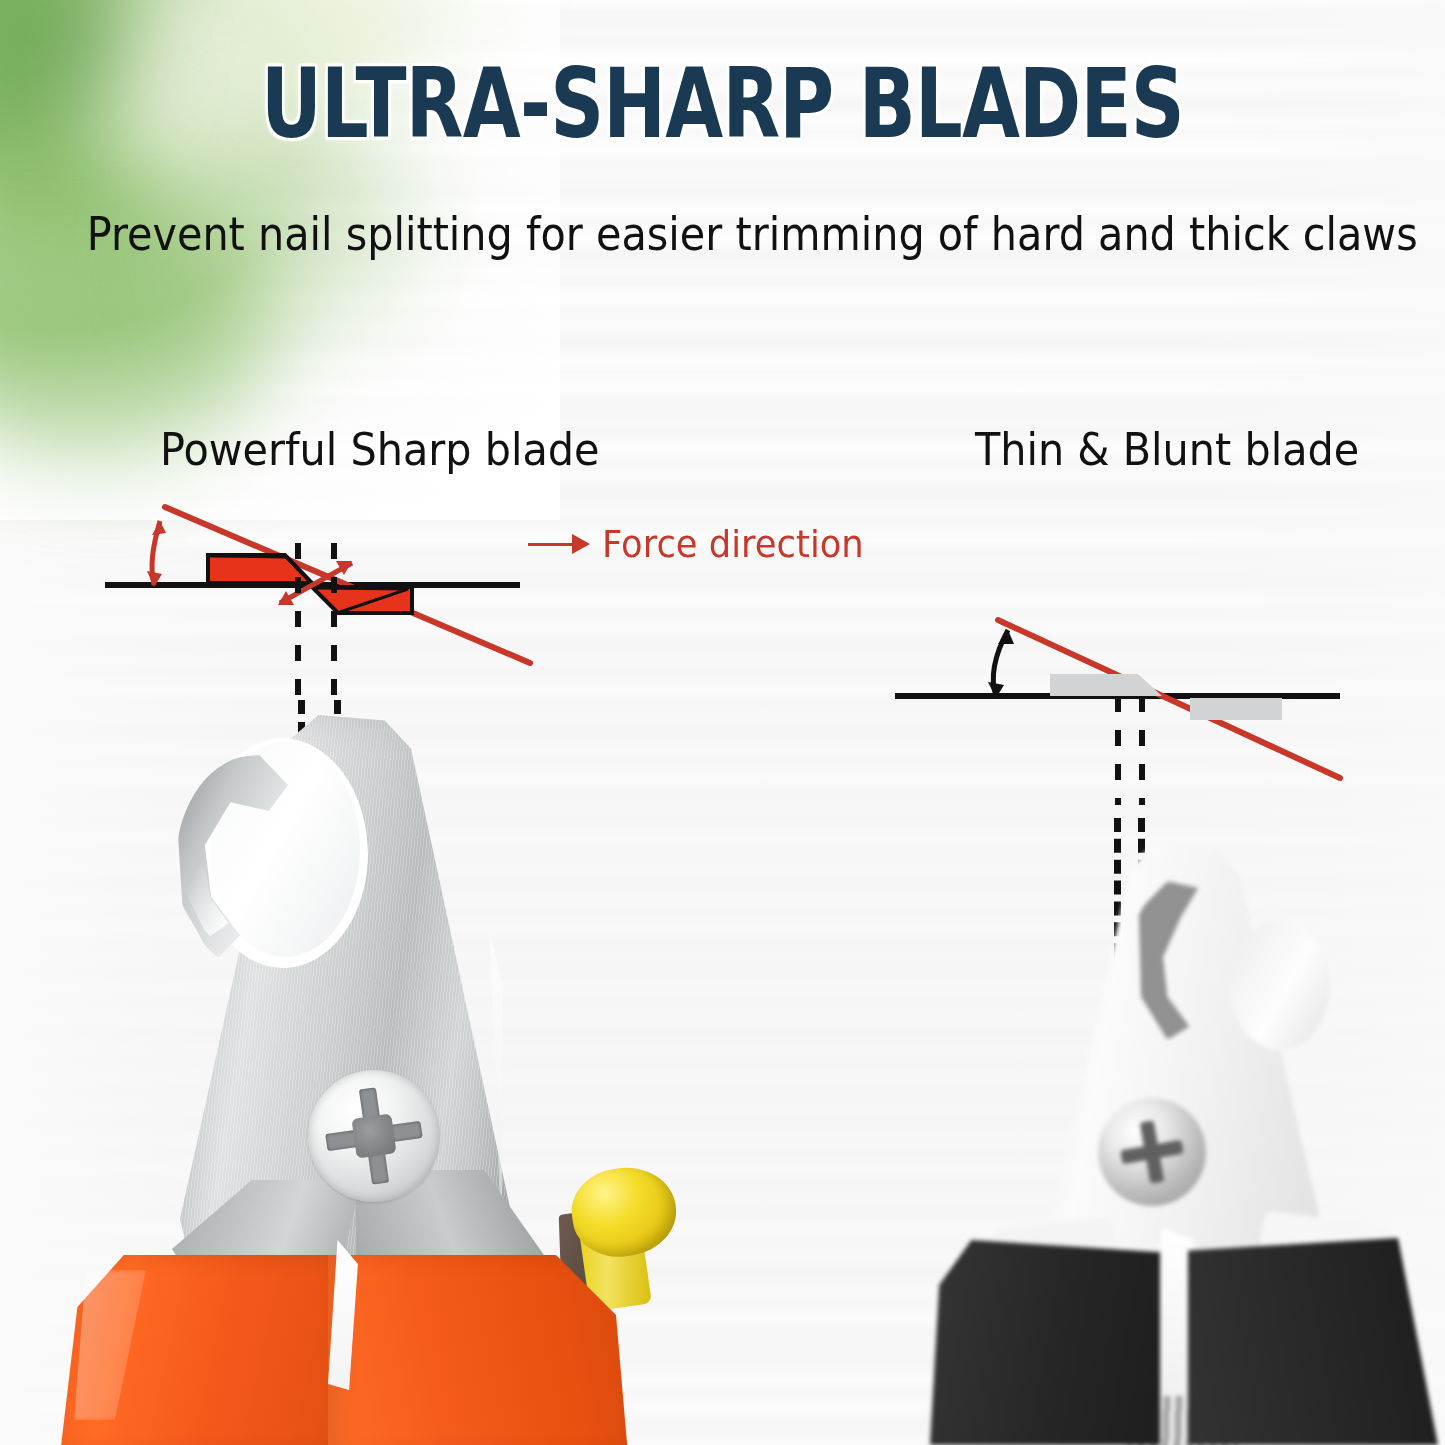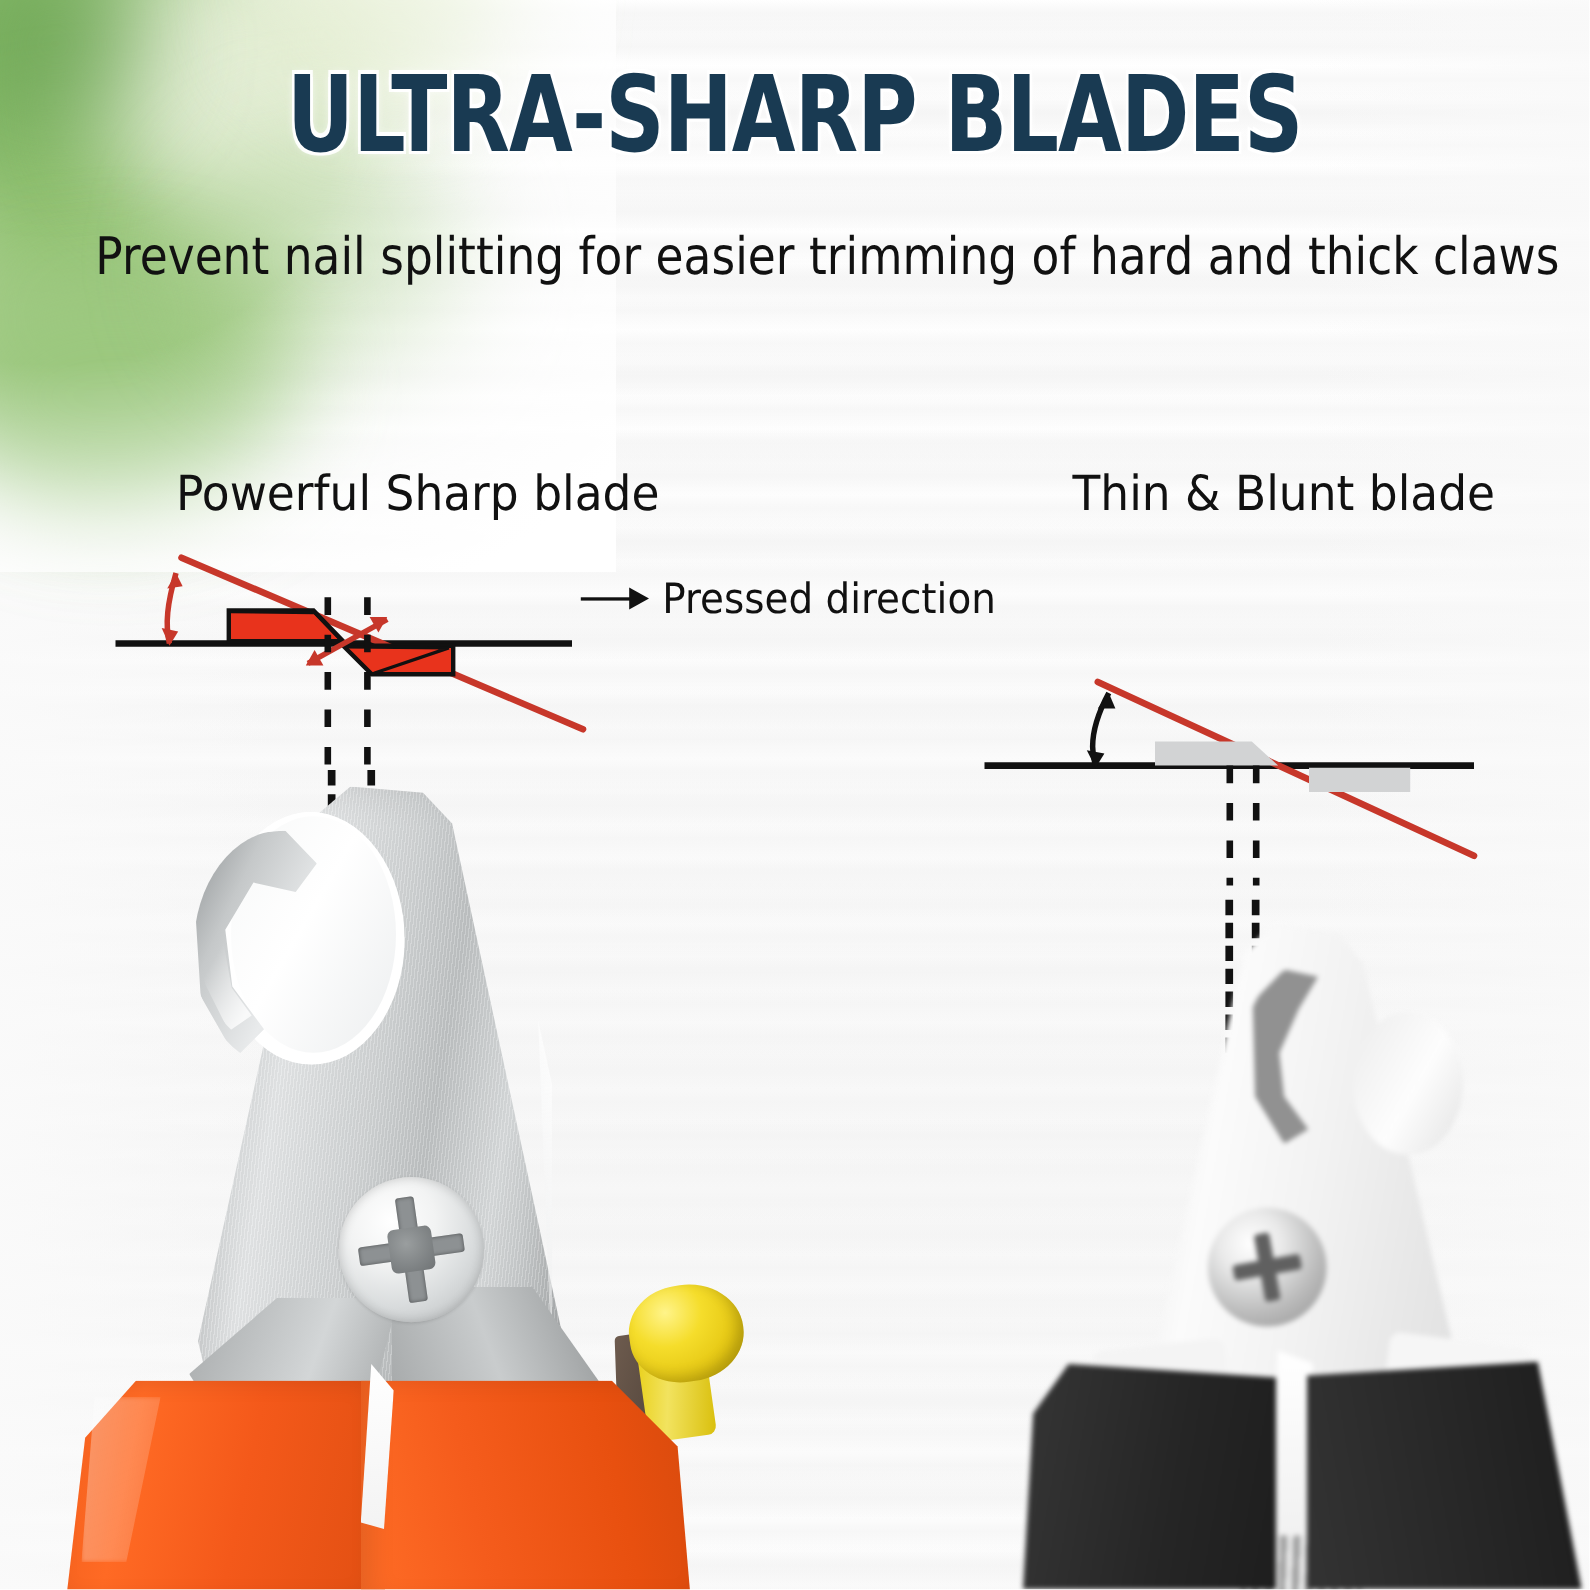--- a/index.html
+++ b/index.html
@@ -332,25 +332,25 @@
   <div class="bokeh-fade"></div>
 
   <div class="title">ULTRA-SHARP BLADES</div>
   <div class="subtitle">Prevent nail splitting for easier trimming of hard and thick claws</div>
 
   <div class="col-head head-left">Powerful Sharp blade</div>
   <div class="col-head head-right">Thin &amp; Blunt blade</div>
 
   <div class="legend">
     <div class="legend-row">
-      <span class="legend-arrow lg-black">
+      <span class="legend-arrow lg-red">
         <span class="shaft"></span>
           <span class="head"></span>
       </span>
-      <span class="legend-label lab-black">Pressed direction</span>
+      <span class="legend-label lab-red">Force direction</span>
     </div>
   </div>
 
   <div class="diagram dia-left">
     <svg viewBox="0 0 470 210">
 
       <line x1="5" y1="90" x2="420" y2="90" stroke="#111" stroke-width="6"></line>
 
       <line x1="65" y1="12" x2="430" y2="168" stroke="#c7372a" stroke-width="6" stroke-linecap="round"></line>
 

